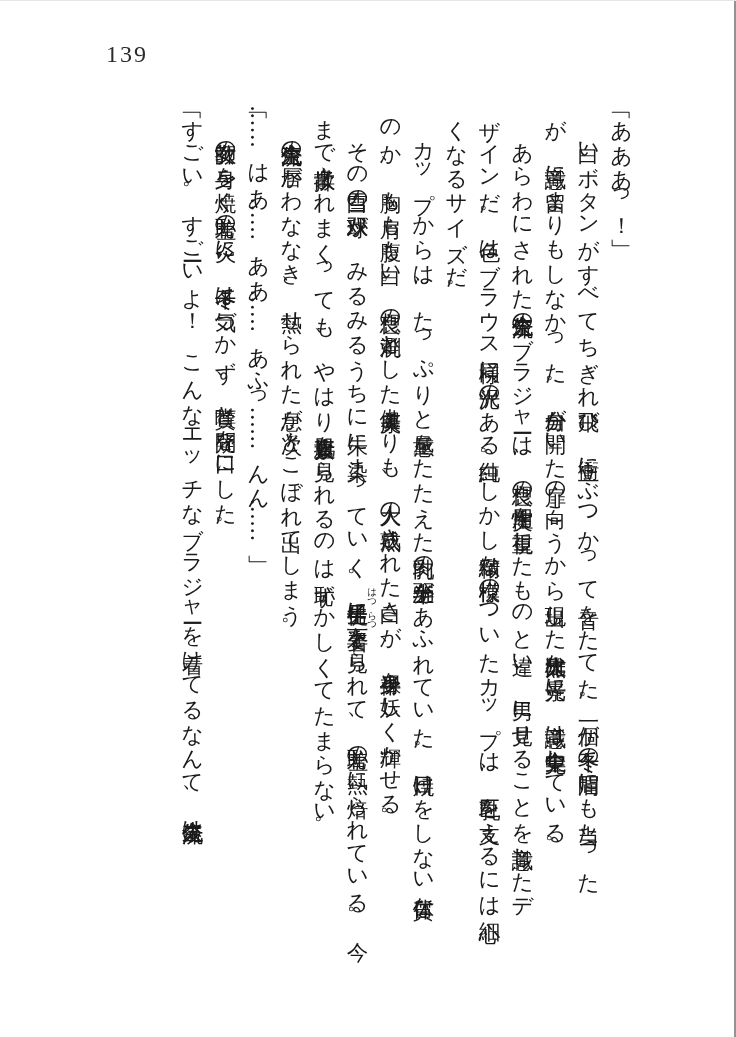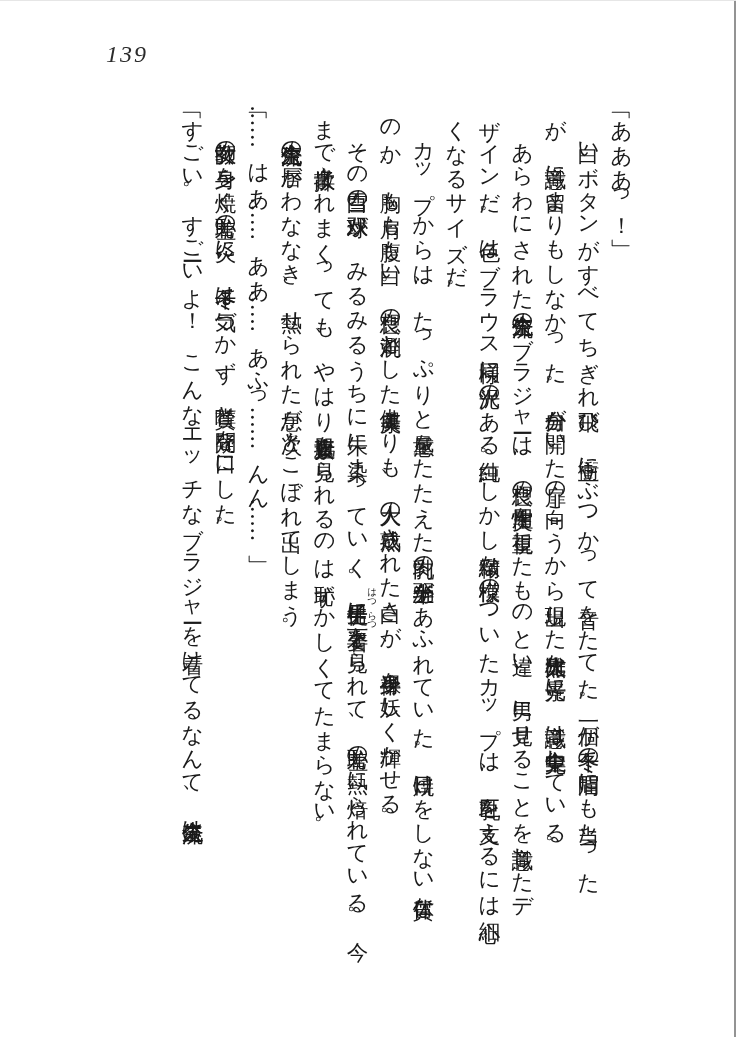--- a/index.html
+++ b/index.html
@@ -24,21 +24,20 @@
     right: 0;
     width: 2px;
     height: 100%;
     background: #939393;
   }
   .page-number {
     position: absolute;
     top: 40px;
     left: 106px;
     font-family: "Liberation Serif", "DejaVu Serif", serif;
-    font-style: italic;
     font-size: 24px;
     letter-spacing: 2px;
     color: #2b2b2b;
     text-align: right;
   }
   
   .text-body {
     position: absolute;
     top: 104px;
     right: 98px;

